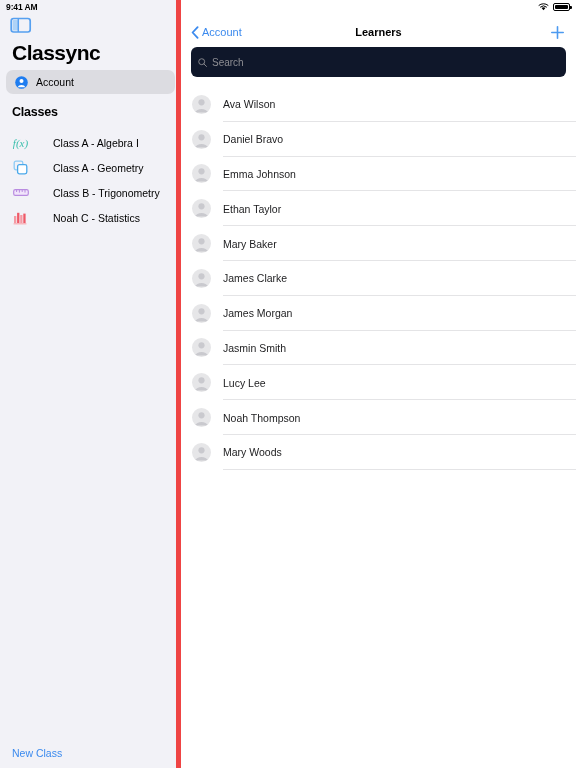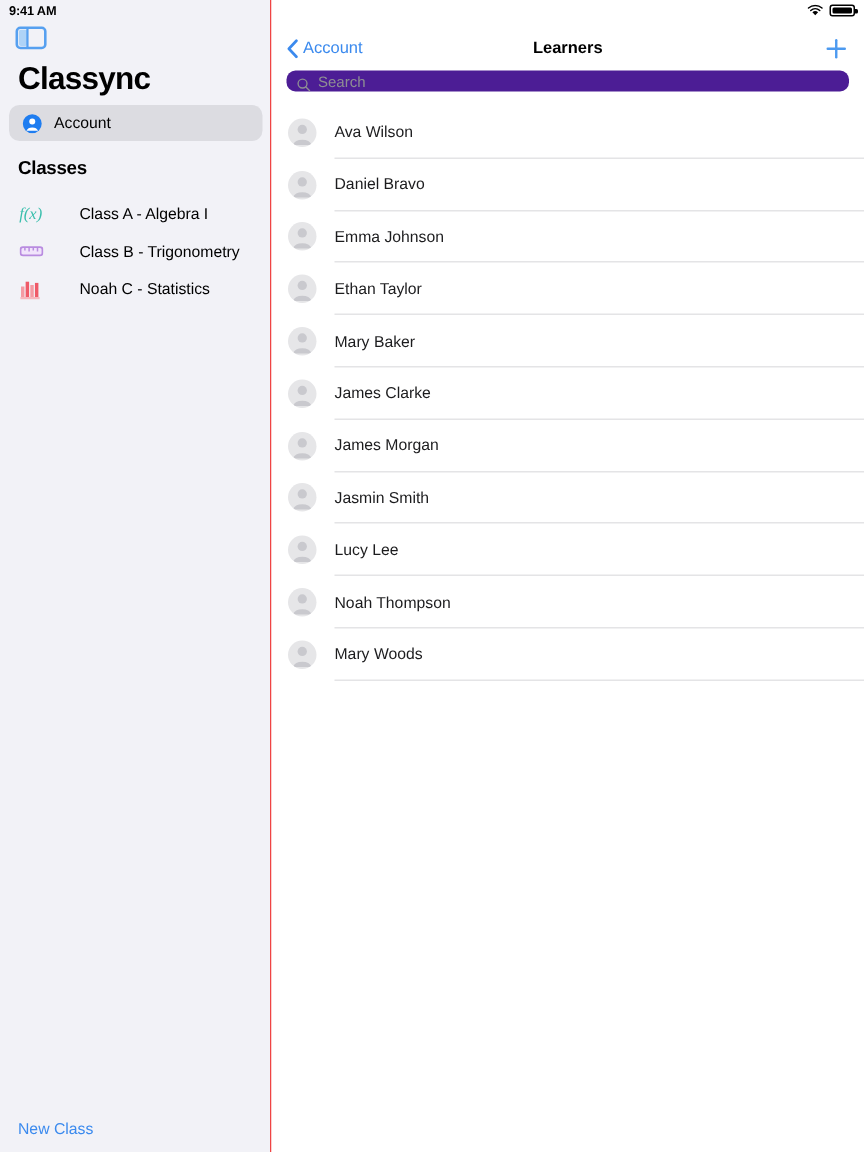--- a/index.html
+++ b/index.html
@@ -32,21 +32,21 @@
   }
   .battery::after {
     content:""; position:absolute; right:-2.5px; top:2.3px;
     width:1.5px; height:3px; background:#000; border-radius:0 1px 1px 0;
   }
   .battery-fill { background:#000; height:100%; width:100%; border-radius:1px; }
 
   
   .sidebar {
     width:181px; height:768px; background:#f2f2f7;
-    border-right:1px solid #ef4444;
+    border-right:5px solid #ef4444;
     position:relative; flex-shrink:0;
   }
   .sidebar-toggle {
     position:absolute; left:10px; top:16px;
     width:22px; height:18px; cursor:pointer;
   }
   .app-title {
     position:absolute; left:12px; top:41px;
     font-size:21px; font-weight:bold; color:#000;
     letter-spacing:-0.5px;
@@ -104,22 +104,22 @@
     position:absolute; left:0; right:0; text-align:center;
     font-size:11px; font-weight:bold; color:#000; pointer-events:none;
   }
   .add-btn {
     margin-left:auto; width:18px; height:18px;
     display:flex; align-items:center; justify-content:center;
     cursor:pointer;
   }
   .search-wrap { padding:0 10px; margin-top:-3px; }
   .search-field {
-    height:14px; background:#4c1d95; border-radius:6px;
-    display:flex; align-items:flex-end; padding:0 7px; cursor:text;
+    height:30px; background:#0f172a; border-radius:6px;
+    display:flex; align-items:center; padding:0 7px; cursor:text;
   }
   .search-placeholder {
     font-size:10px; color:#8e8e93; margin-left:5px;
   }
   .learner-list { margin-top:10px; }
   .learner-row {
     height:34.8px; display:flex; align-items:center;
     position:relative; padding-left:11px; cursor:pointer;
   }
   .avatar {
@@ -180,20 +180,29 @@
 
     <div class="class-list">
 
       <div class="class-item">
         <span class="class-icon">
           <span class="fx-icon">f(x)</span>
         </span>
         <span class="class-label">Class A - Algebra I</span>
       </div>
 
+      <div class="class-item">
+        <span class="class-icon">
+          <svg width="15" height="15" viewBox="0 0 15 15">
+            <rect x="1.2" y="1.2" width="8.6" height="8.6" rx="1.8" fill="none" stroke="#8ecbf5" stroke-width="1.3"></rect>
+            <rect x="4.6" y="4.6" width="9.2" height="9.2" rx="1.8" fill="#fff" stroke="#4aa8ea" stroke-width="1.3"></rect>
+          </svg>
+        </span>
+        <span class="class-label">Class A - Geometry</span>
+      </div>
 
       <div class="class-item">
         <span class="class-icon">
           <svg width="16" height="11" viewBox="0 0 16 11">
             <rect x="0.7" y="2.7" width="14.6" height="5.6" rx="1.6" fill="#f1e4fb" stroke="#b98ce0" stroke-width="1.2"></rect>
             <line x1="3.6" y1="2.9" x2="3.6" y2="5.0" stroke="#b98ce0" stroke-width="1"></line>
             <line x1="6.4" y1="2.9" x2="6.4" y2="5.6" stroke="#b98ce0" stroke-width="1"></line>
             <line x1="9.2" y1="2.9" x2="9.2" y2="5.0" stroke="#b98ce0" stroke-width="1"></line>
             <line x1="12.0" y1="2.9" x2="12.0" y2="5.6" stroke="#b98ce0" stroke-width="1"></line>
           </svg>

